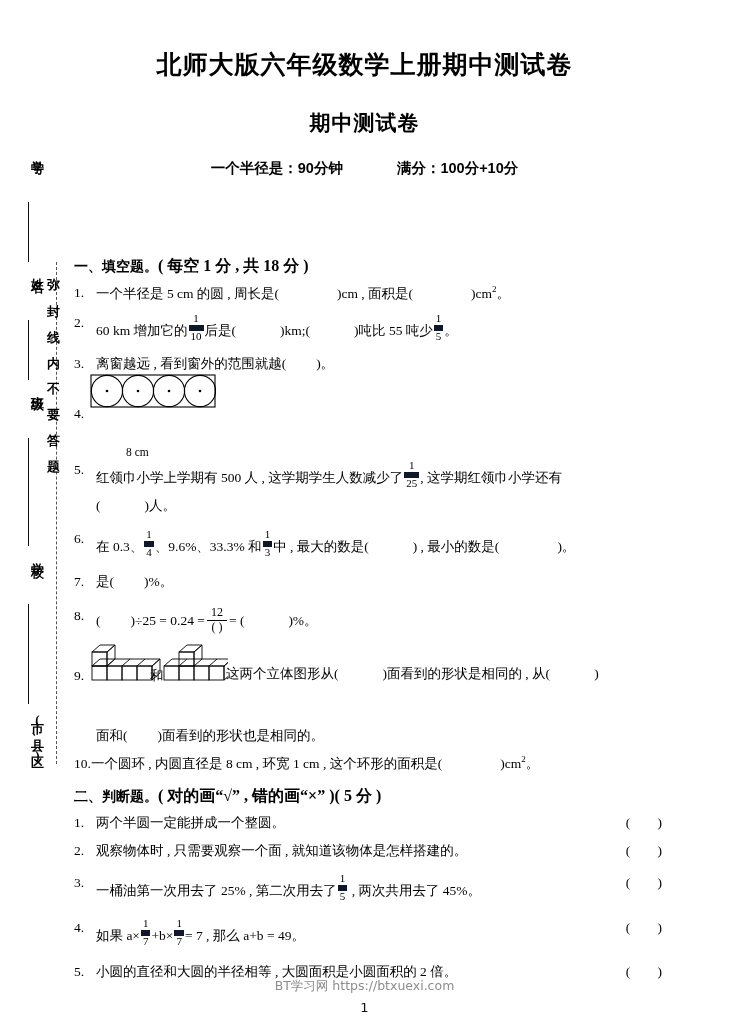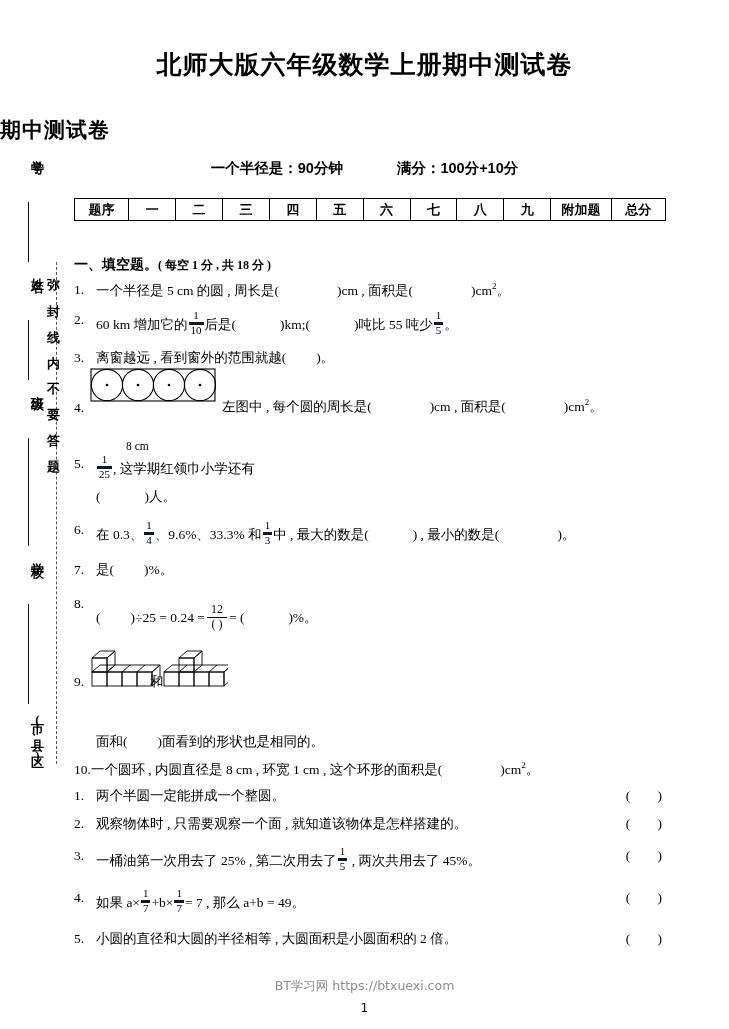--- a/index.html
+++ b/index.html
@@ -50,21 +50,22 @@
   .ocol-rule { position:absolute; left:14px; width:0; border-left:1.2px solid #111; }
 
   
   .title1 {
     position:absolute; left:0; right:0; top:48px;
     text-align:center;
     font-family:"Liberation Sans","DejaVu Sans",sans-serif;
     font-weight:700; font-size:25px; letter-spacing:1px;
   }
   .title2 {
-    position:absolute; left:0; right:0; top:116px;
+    position:absolute; left:0; right:0; top:109px;
+    text-align:center;
     font-family:"Liberation Sans","DejaVu Sans",sans-serif;
     font-weight:700; font-size:21px; letter-spacing:1px;
   }
   .subline {
     position:absolute; left:0; right:0; top:159px;
     text-align:center;
     font-family:"Liberation Sans","DejaVu Sans",sans-serif;
     font-weight:700; font-size:14.5px;
   }
   .subline .gap { display:inline-block; width:46px; }
@@ -90,21 +91,21 @@
   .score-table td.total { width:52px; }
   .score-table tr.blank td { font-weight:400; }
 
   
   .content { position:absolute; left:74px; top:256px; width:600px; }
 
   .sec-head {
     font-weight:700; font-size:14px; margin:0 0 6px 0;
     font-family:"Liberation Serif","DejaVu Serif",serif;
   }
-  .sec-head .small { font-size:12px; font-weight:700; }
+  .sec-head .small { font-size:16px; font-weight:700; }
 
   .q {
     font-size:13.5px;
     line-height:1.55;
     margin: 0 0 6px 0;
     position:relative;
   }
   .q.indent { padding-left:22px; }
   .q .qn { position:absolute; left:0; top:0; }
   .sp-sm { display:inline-block; width:30px; }
@@ -116,29 +117,29 @@
   
   .frac {
     display:inline-block;
     vertical-align:-0.42em;
     text-align:center;
     font-size:11px;
     line-height:1.05;
     margin:0 1px;
   }
   .frac .n { display:block; padding:0 2px; }
-  .frac .d { display:block; border-top:3px solid #0f172a; padding:0 2px; }
+  .frac .d { display:block; border-top:6px solid #0f172a; padding:0 2px; }
 
   .frac-big {
     display:inline-block;
     vertical-align:-0.45em;
     text-align:center;
     font-size:12px;
     line-height:1.1;
-    margin:9px 2px;
+    margin:0 2px;
   }
   .frac-big .n { display:block; padding:0 4px; }
   .frac-big .d { display:block; border-top:1px solid #000; padding:0 4px; }
 
   .judge-row { position:relative; }
   .judge-row .mark {
     position:absolute; right:0; top:0; font-size:13.5px; letter-spacing:12px;
   }
 
   .q4row { position:relative; min-height:48px; }
@@ -195,34 +196,20 @@
   <div class="title1">北师大版六年级数学上册期中测试卷</div>
   <div class="title2">期中测试卷</div>
   <div class="subline">
     <span>一个半径是：90分钟</span>
     <span class="gap"></span>
     <span>满分：100分+10分</span>
   </div>
 
   <table class="score-table">
     <tbody>
-        <tr>
-      <td class="lbl">题序</td>
-      <td class="num">一</td>
-      <td class="num">二</td>
-      <td class="num">三</td>
-      <td class="num">四</td>
-      <td class="num">五</td>
-      <td class="num">六</td>
-      <td class="num">七</td>
-      <td class="num">八</td>
-      <td class="num">九</td>
-      <td class="extra">附加题</td>
-      <td class="total">总分</td>
-    </tr>
   </tbody>
     </table>
 
   <div class="content">
 
     <div class="sec-head">
       <span>一、填空题。</span><span class="small">( 每空 1 分 , 共 18 分 )</span>
     </div>
 
     <div class="q indent" style="margin-top:4px;">
@@ -246,25 +233,24 @@
           <circle cx="48" cy="17" r="15.6" fill="none" stroke="#000" stroke-width="1.1"></circle>
           <circle cx="79" cy="17" r="15.6" fill="none" stroke="#000" stroke-width="1.1"></circle>
           <circle cx="110" cy="17" r="15.6" fill="none" stroke="#000" stroke-width="1.1"></circle>
           <circle cx="17" cy="17" r="1.3" fill="#000"></circle>
           <circle cx="48" cy="17" r="1.3" fill="#000"></circle>
           <circle cx="79" cy="17" r="1.3" fill="#000"></circle>
           <circle cx="110" cy="17" r="1.3" fill="#000"></circle>
         </svg>
       </div>
       <div class="q4cap">8 cm</div>
-      <div class="q4txt"><span>左图中 , 每个圆的周长是(</span><span class="sp-lg"></span><span>)cm , 面积是(</span><span class="sp-lg"></span><span>)cm</span><sup class="u">2</sup><span>。</span></div>
     </div>
 
     <div class="q indent" style="margin-top:22px;">
-      <span class="qn">5.</span><span class="frac"><span class="n">1</span><span class="d">25</span></span><span>, 这学期红领巾小学还有</span>
+      <span class="qn">5.</span><span>红领巾小学上学期有 500 人 , 这学期学生人数减少了</span><span class="frac"><span class="n">1</span><span class="d">25</span></span><span>, 这学期红领巾小学还有</span>
     </div>
     <div class="q indent" style="margin-top:6px;">
       <span>(</span><span class="sp-md"></span><span>)人。</span>
     </div>
 
     <div class="q indent" style="margin-top:13px;">
       <span class="qn">6.</span><span>在 0.3、</span><span class="frac"><span class="n">1</span><span class="d">4</span></span><span>、9.6%、33.3% 和</span><span class="frac"><span class="n">1</span><span class="d">3</span></span><span>中 , 最大的数是(</span><span class="sp-md"></span><span>) , 最小的数是(</span><span class="sp-lg"></span><span>)。</span>
     </div>
 
     <div class="q indent" style="margin-top:13px;">
@@ -309,29 +295,33 @@
             <path d="M4 28 L12 21 L72 21 L64 28 Z"></path>
             <path d="M64 28 L72 21 L72 35 L64 42 Z"></path>
             <rect x="19" y="14" width="15" height="14"></rect>
             <path d="M19 14 L27 7 L42 7 L34 14 Z"></path>
             <path d="M34 14 L42 7 L42 21 L34 28 Z"></path>
             <path d="M27 21 L19 28 M57 21 L49 28"></path>
           </g>
         </svg>
       </div>
       <span style="position:absolute; left:76px; top:12px; font-size:13.5px;">和</span>
+      <div class="q9txt"><span>这两个立体图形从(</span><span class="sp-md"></span><span>)面看到的形状是相同的 , 从(</span><span class="sp-md"></span><span>)</span></div>
     </div>
     <div class="q indent" style="margin-top:22px;">
       <span>面和(</span><span class="sp-sm"></span><span>)面看到的形状也是相同的。</span>
     </div>
 
     <div class="q" style="padding-left:0;">
       <span>10.</span><span>一个圆环 , 内圆直径是 8 cm , 环宽 1 cm , 这个环形的面积是(</span><span class="sp-lg"></span><span>)cm</span><sup class="u">2</sup><span>。</span>
     </div>
 
+    <div class="sec-head" style="margin-top:12px;">
+      <span>二、判断题。</span><span class="small">( 对的画“√” , 错的画“×” )( 5 分 )</span>
+    </div>
 
     <div class="q indent judge-row" style="margin-top:6px;">
       <span class="qn">1.</span><span>两个半圆一定能拼成一个整圆。</span>
       <span class="mark">(     )</span>
     </div>
 
     <div class="q indent judge-row" style="margin-top:7px;">
       <span class="qn">2.</span><span>观察物体时 , 只需要观察一个面 , 就知道该物体是怎样搭建的。</span>
       <span class="mark">(     )</span>
     </div>

